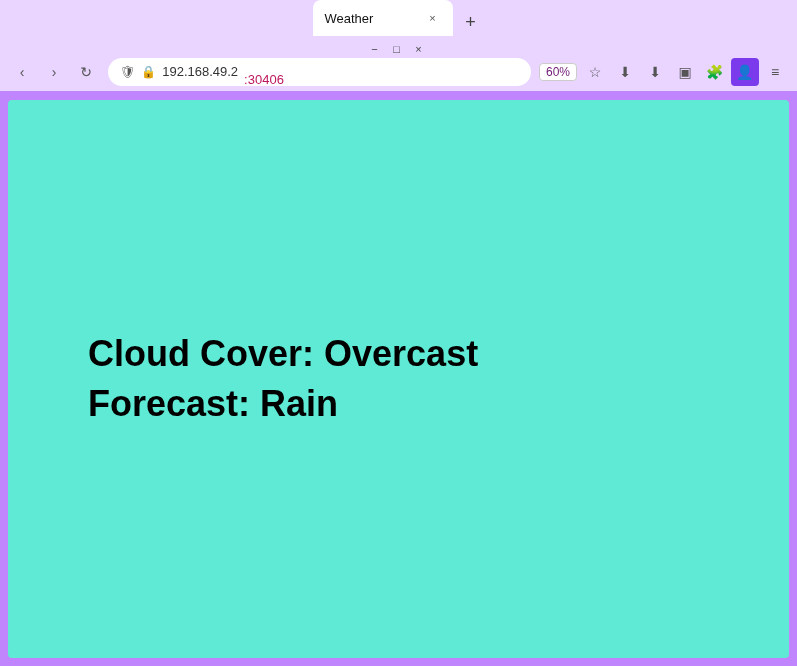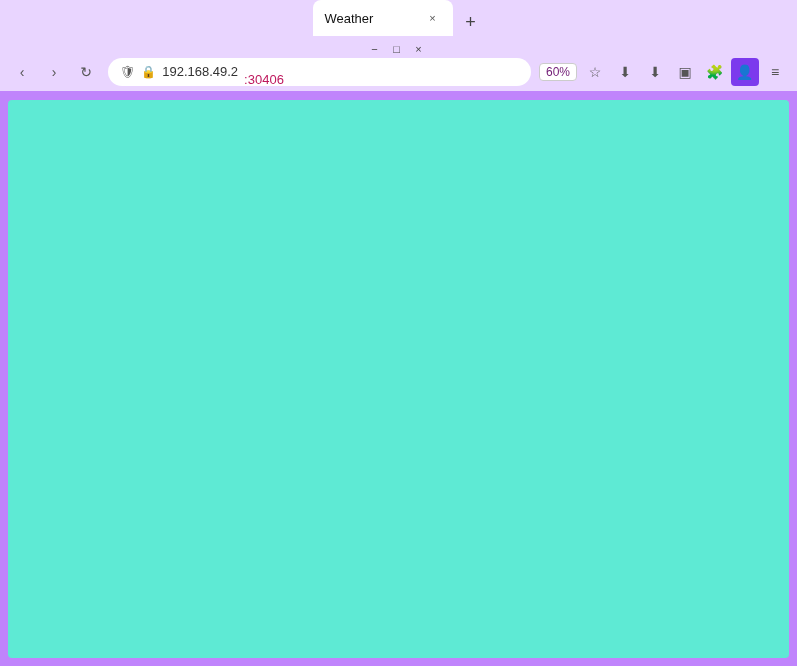--- a/index.html
+++ b/index.html
@@ -226,14 +226,22 @@
     <div class="nav-icon">⬇</div>
     <div class="nav-icon">▣</div>
     <div class="nav-icon">🧩</div>
     <div class="nav-icon active">👤</div>
     <div class="nav-icon">≡</div>
   </div>
 </div>
 
 <div class="content-area">
   <div class="weather-info">
+    <div>
+      <span>Cloud Cover:</span>
+      <span>Overcast</span>
+    </div>
+    <div>
+      <span>Forecast:</span>
+      <span>Rain</span>
+    </div>
   </div>
 </div>
 
 </body></html>

